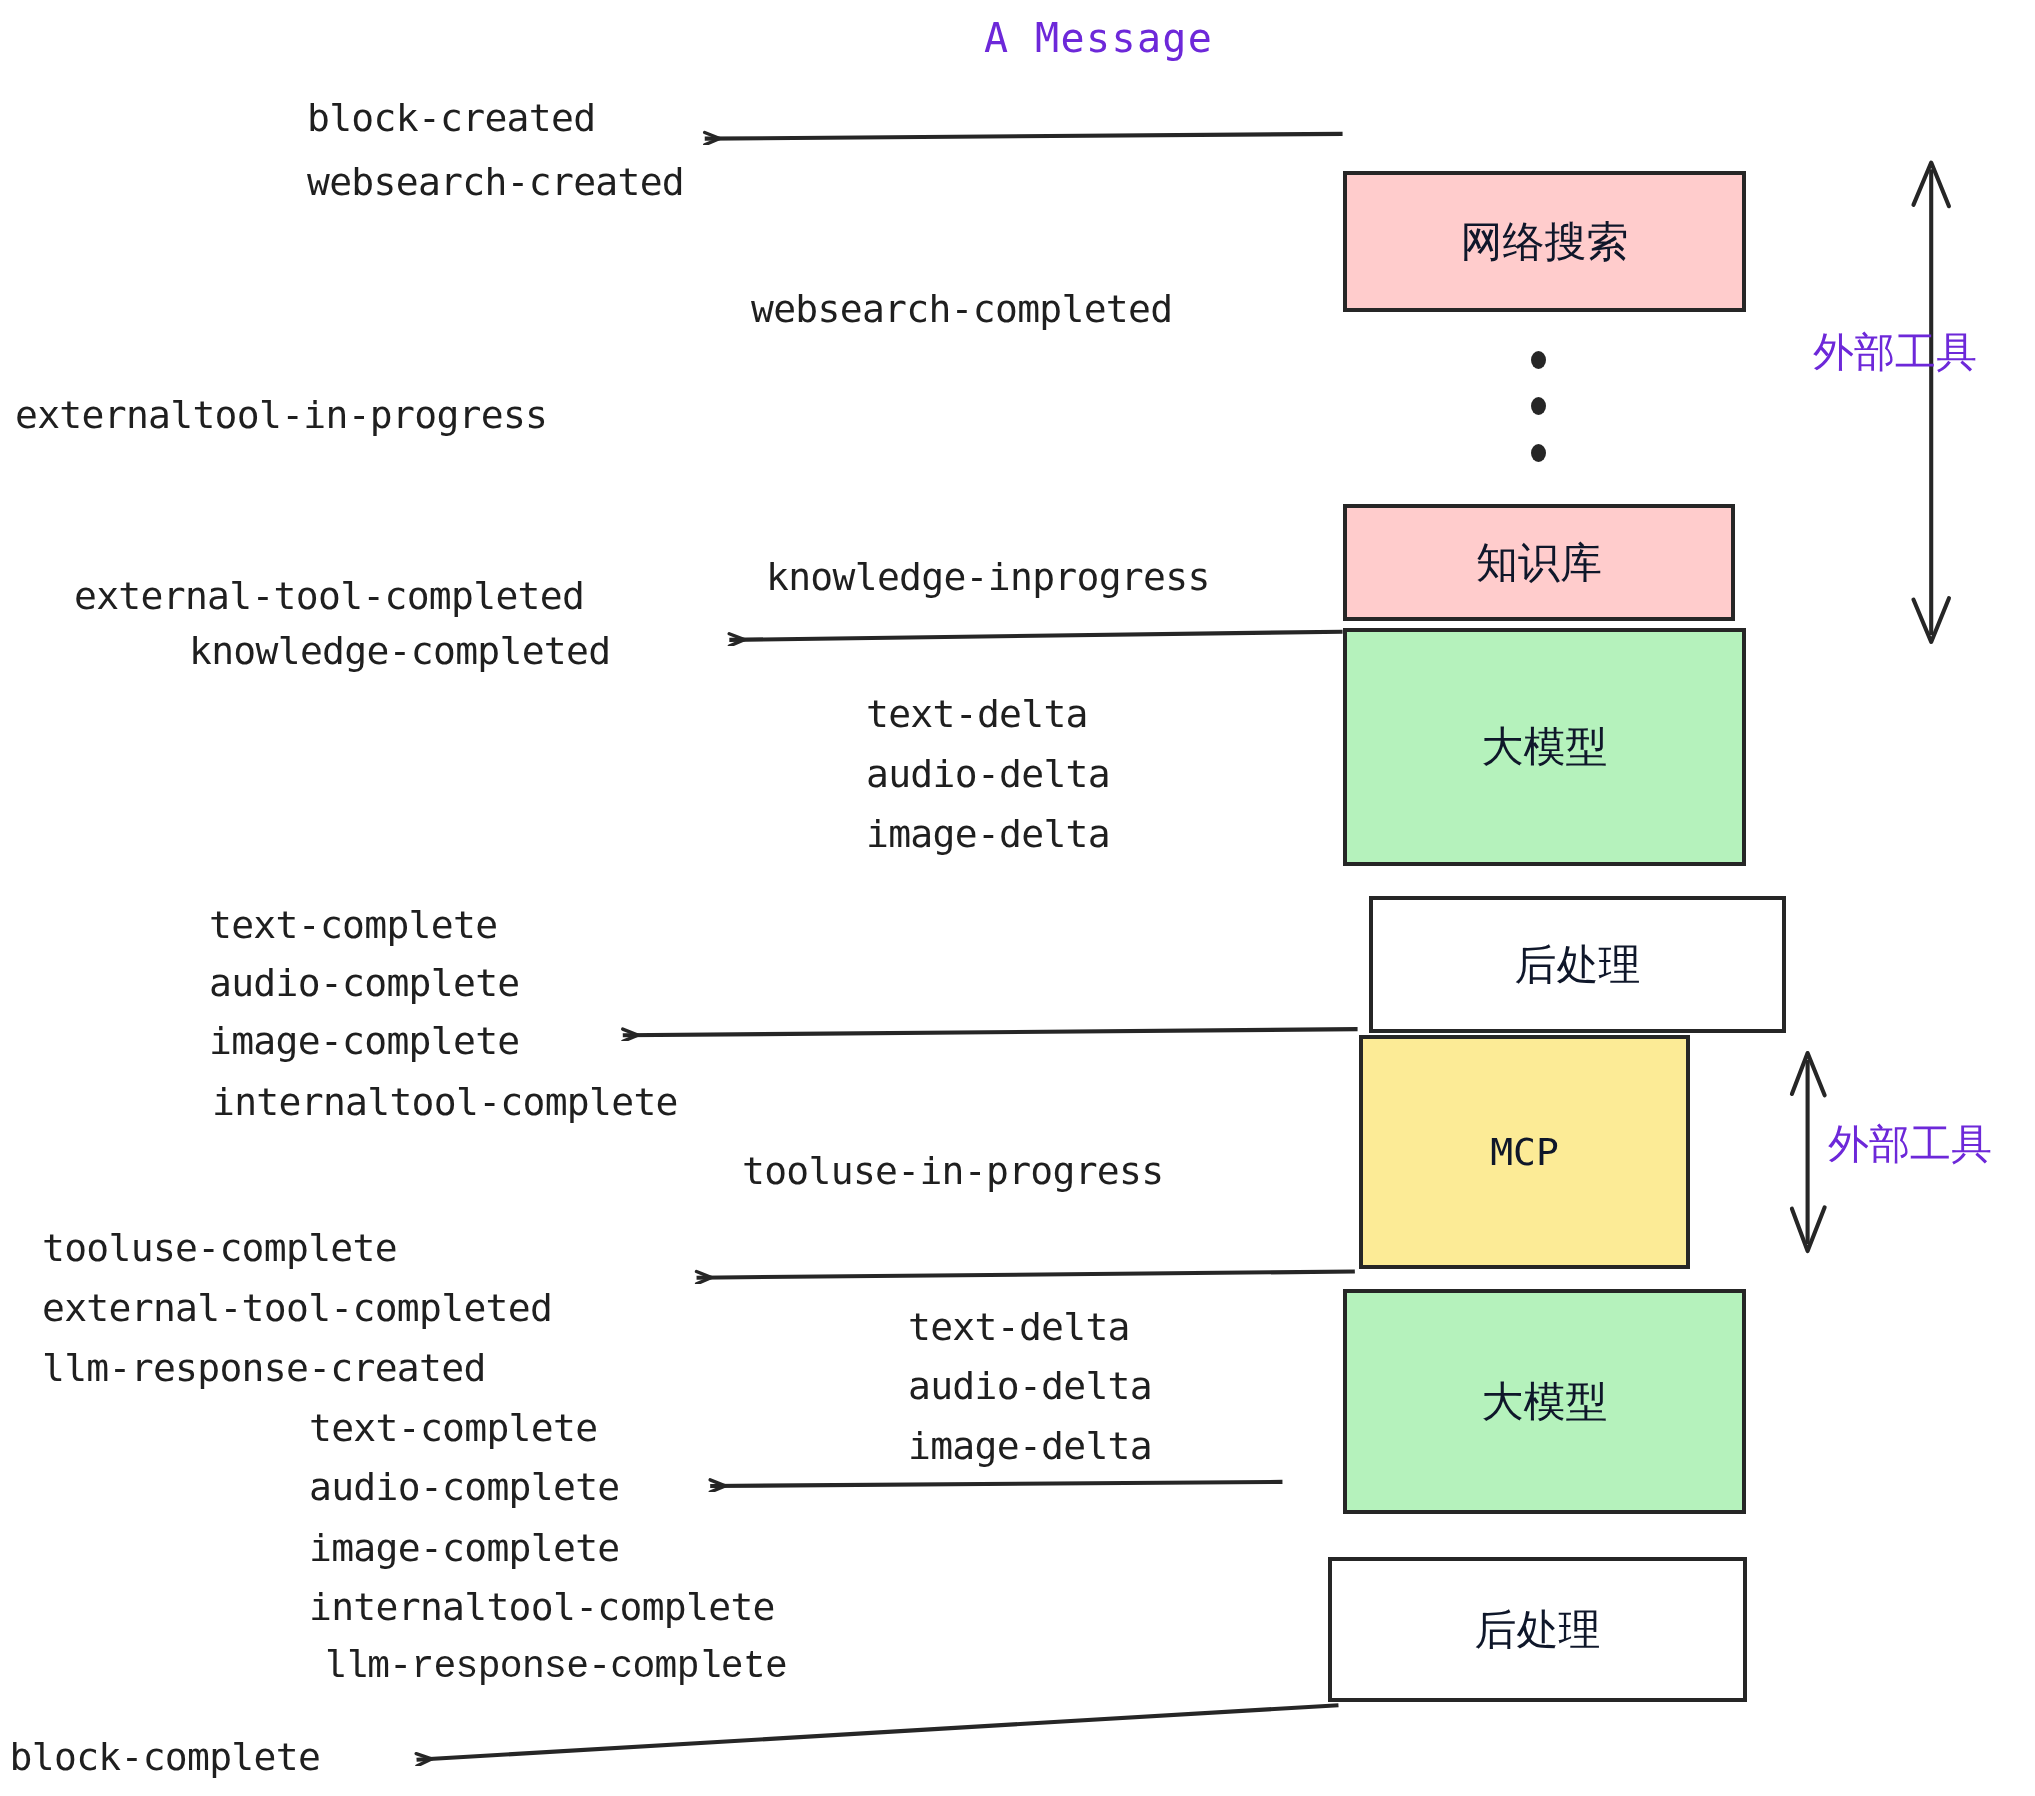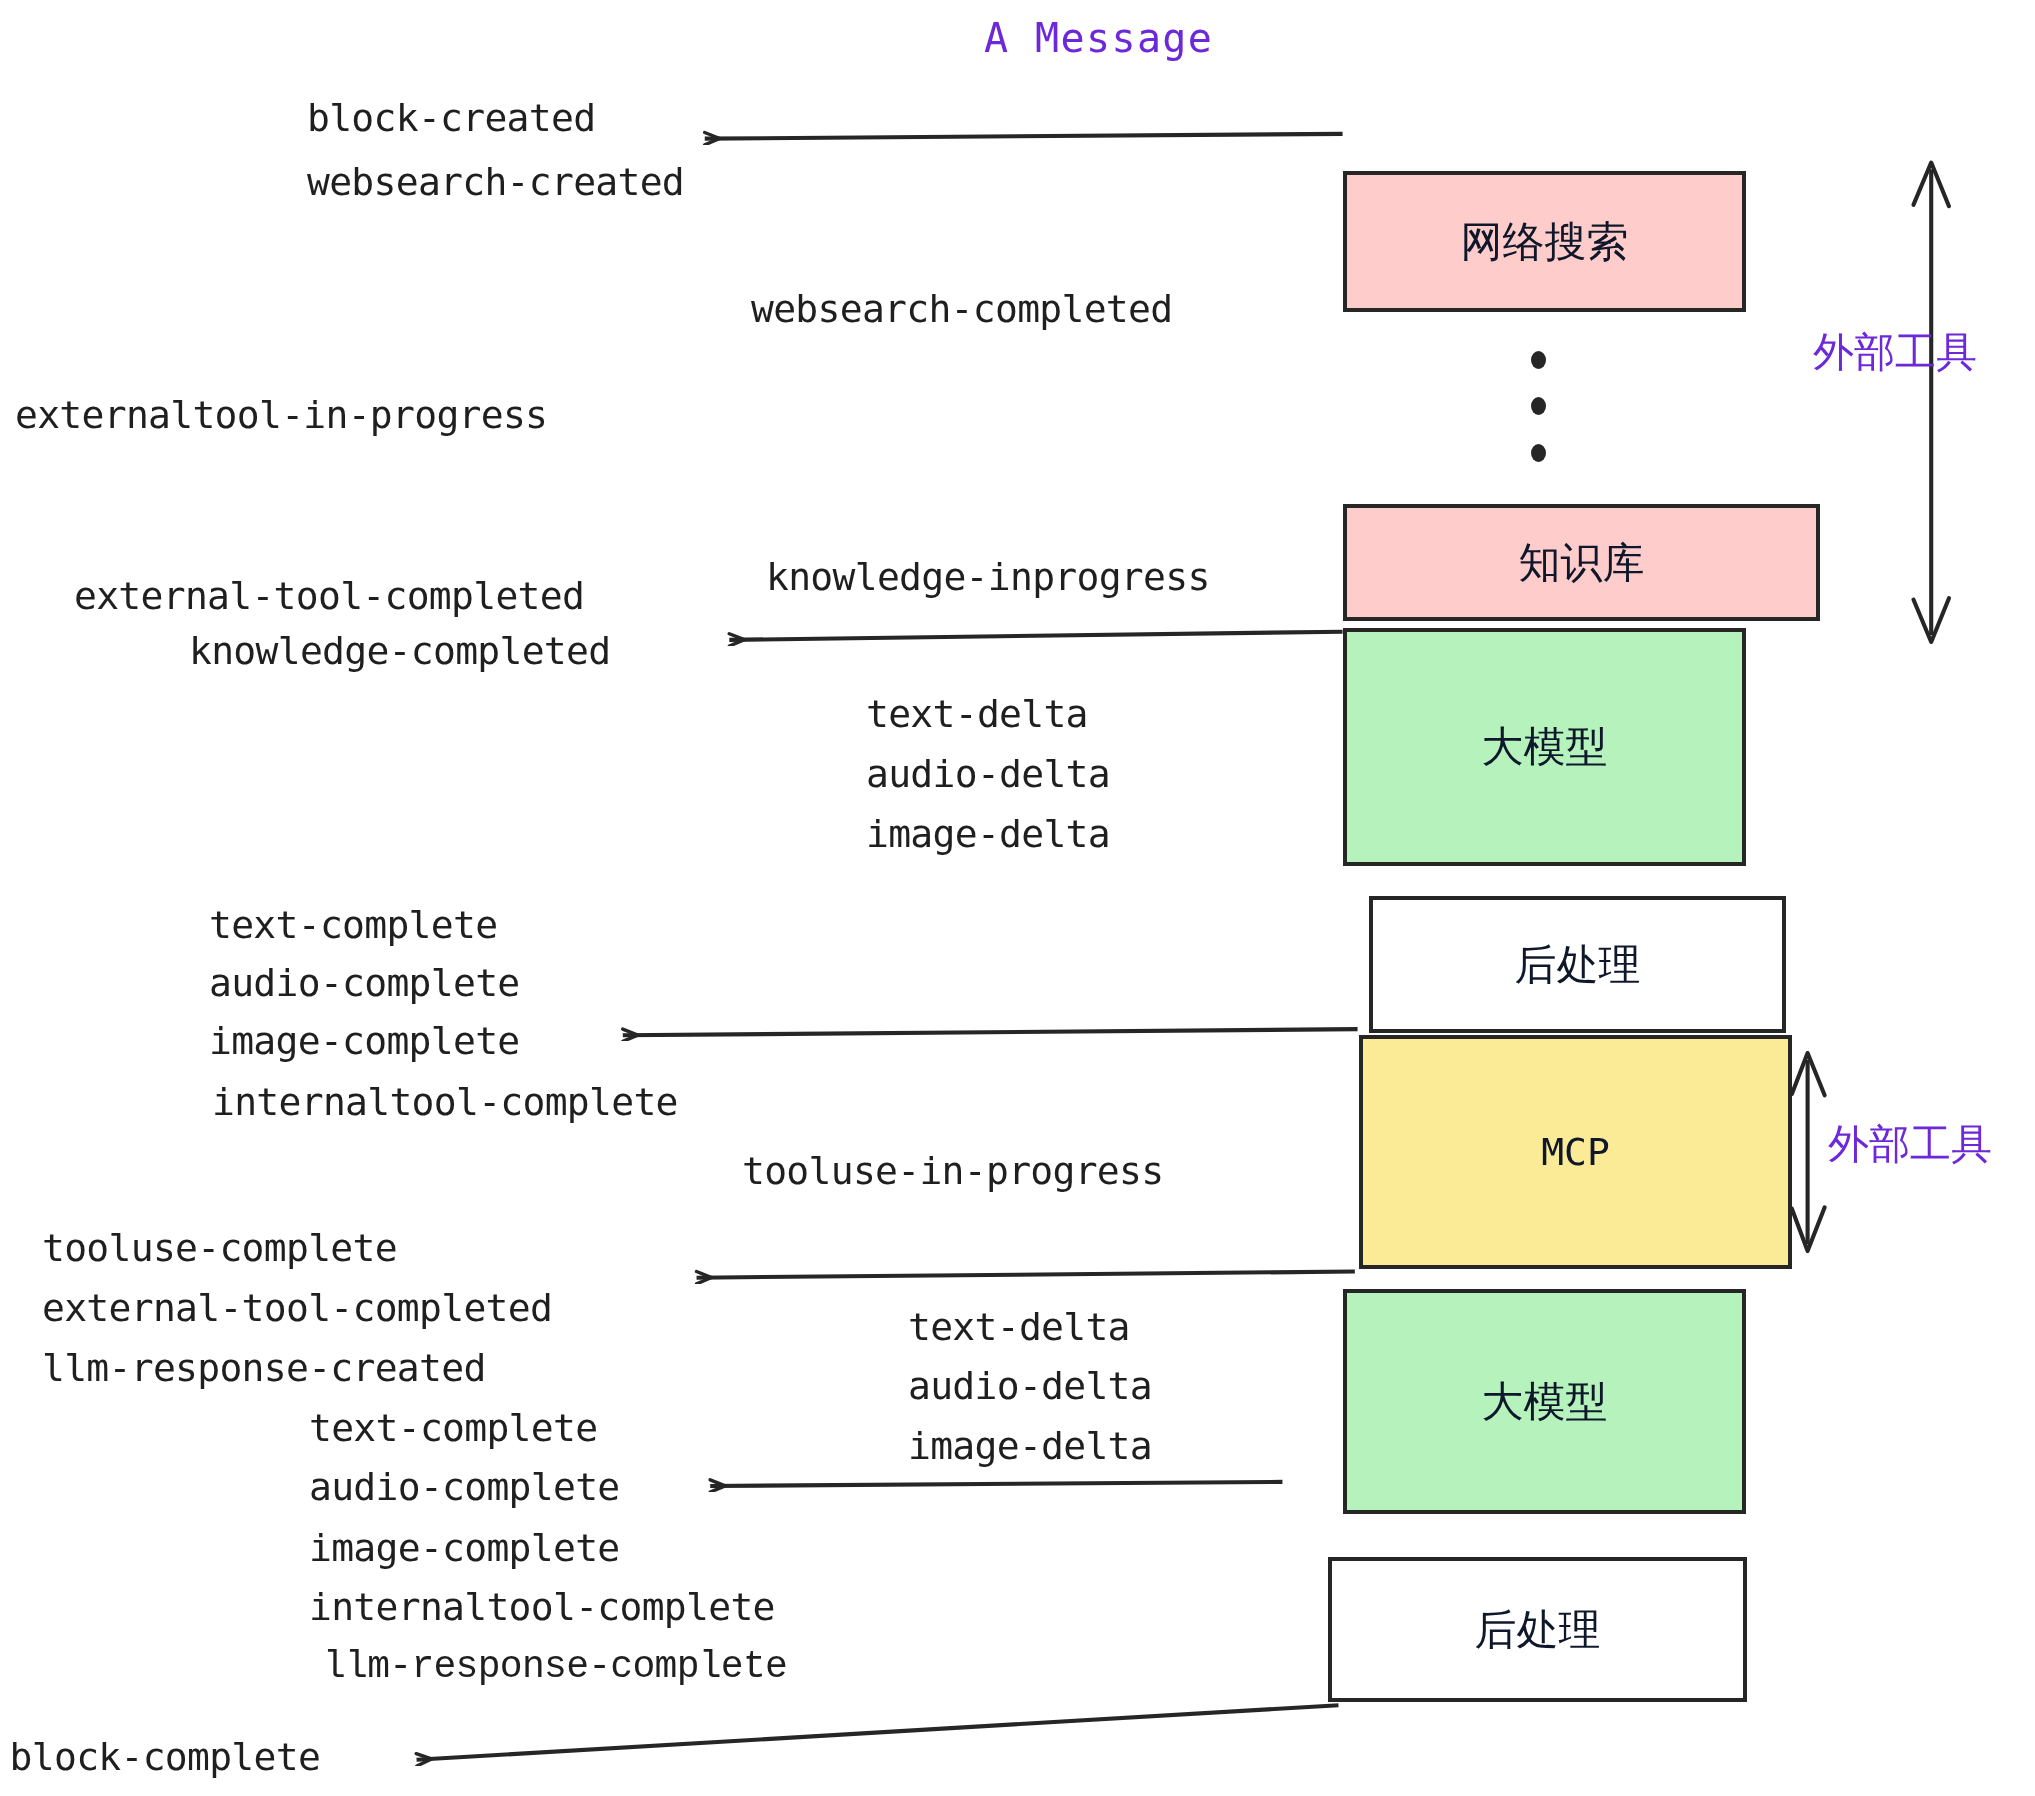--- a/index.html
+++ b/index.html
@@ -165,27 +165,27 @@
   <div class="evt" style="left:323px; top:1648px;font-family:Liberation Mono, monospace;">llm-response-complete</div>
 
   <div class="evt" style="left:9.6px; top:1738px;">block-complete</div>
 
   <div class="box pink" style="left:1343px; top:171px; width:403px; height:141px;">网络搜索</div>
 
   <div class="dot" style="left:1531px; top:351px;"></div>
   <div class="dot" style="left:1531px; top:397px;"></div>
   <div class="dot" style="left:1531px; top:444px;"></div>
 
-  <div class="box pink" style="left:1343px; top:504px; width:477px; height:117px;">知识库</div>
+  <div class="box pink" style="left:1343px; top:504px; width:392px; height:117px;">知识库</div>
 
   <div class="box green" style="left:1343px; top:628px; width:403px; height:238px;">大模型</div>
 
   <div class="box white" style="left:1369px; top:896px; width:417px; height:137px;">后处理</div>
 
-  <div class="box yellow mcp" style="left:1359px; top:1035px; width:433px; height:234px;">MCP</div>
+  <div class="box yellow mcp" style="left:1359px; top:1035px; width:331px; height:234px;">MCP</div>
 
   <div class="box green" style="left:1343px; top:1289px; width:403px; height:225px;">大模型</div>
 
   <div class="box white" style="left:1328px; top:1557px; width:419px; height:145px;">后处理</div>
 
   <div class="sidelabel" style="left:1813px; top:332px;">外部工具</div>
   <div class="sidelabel" style="left:1828px; top:1124px;">外部工具</div>
 
 </div>
 

